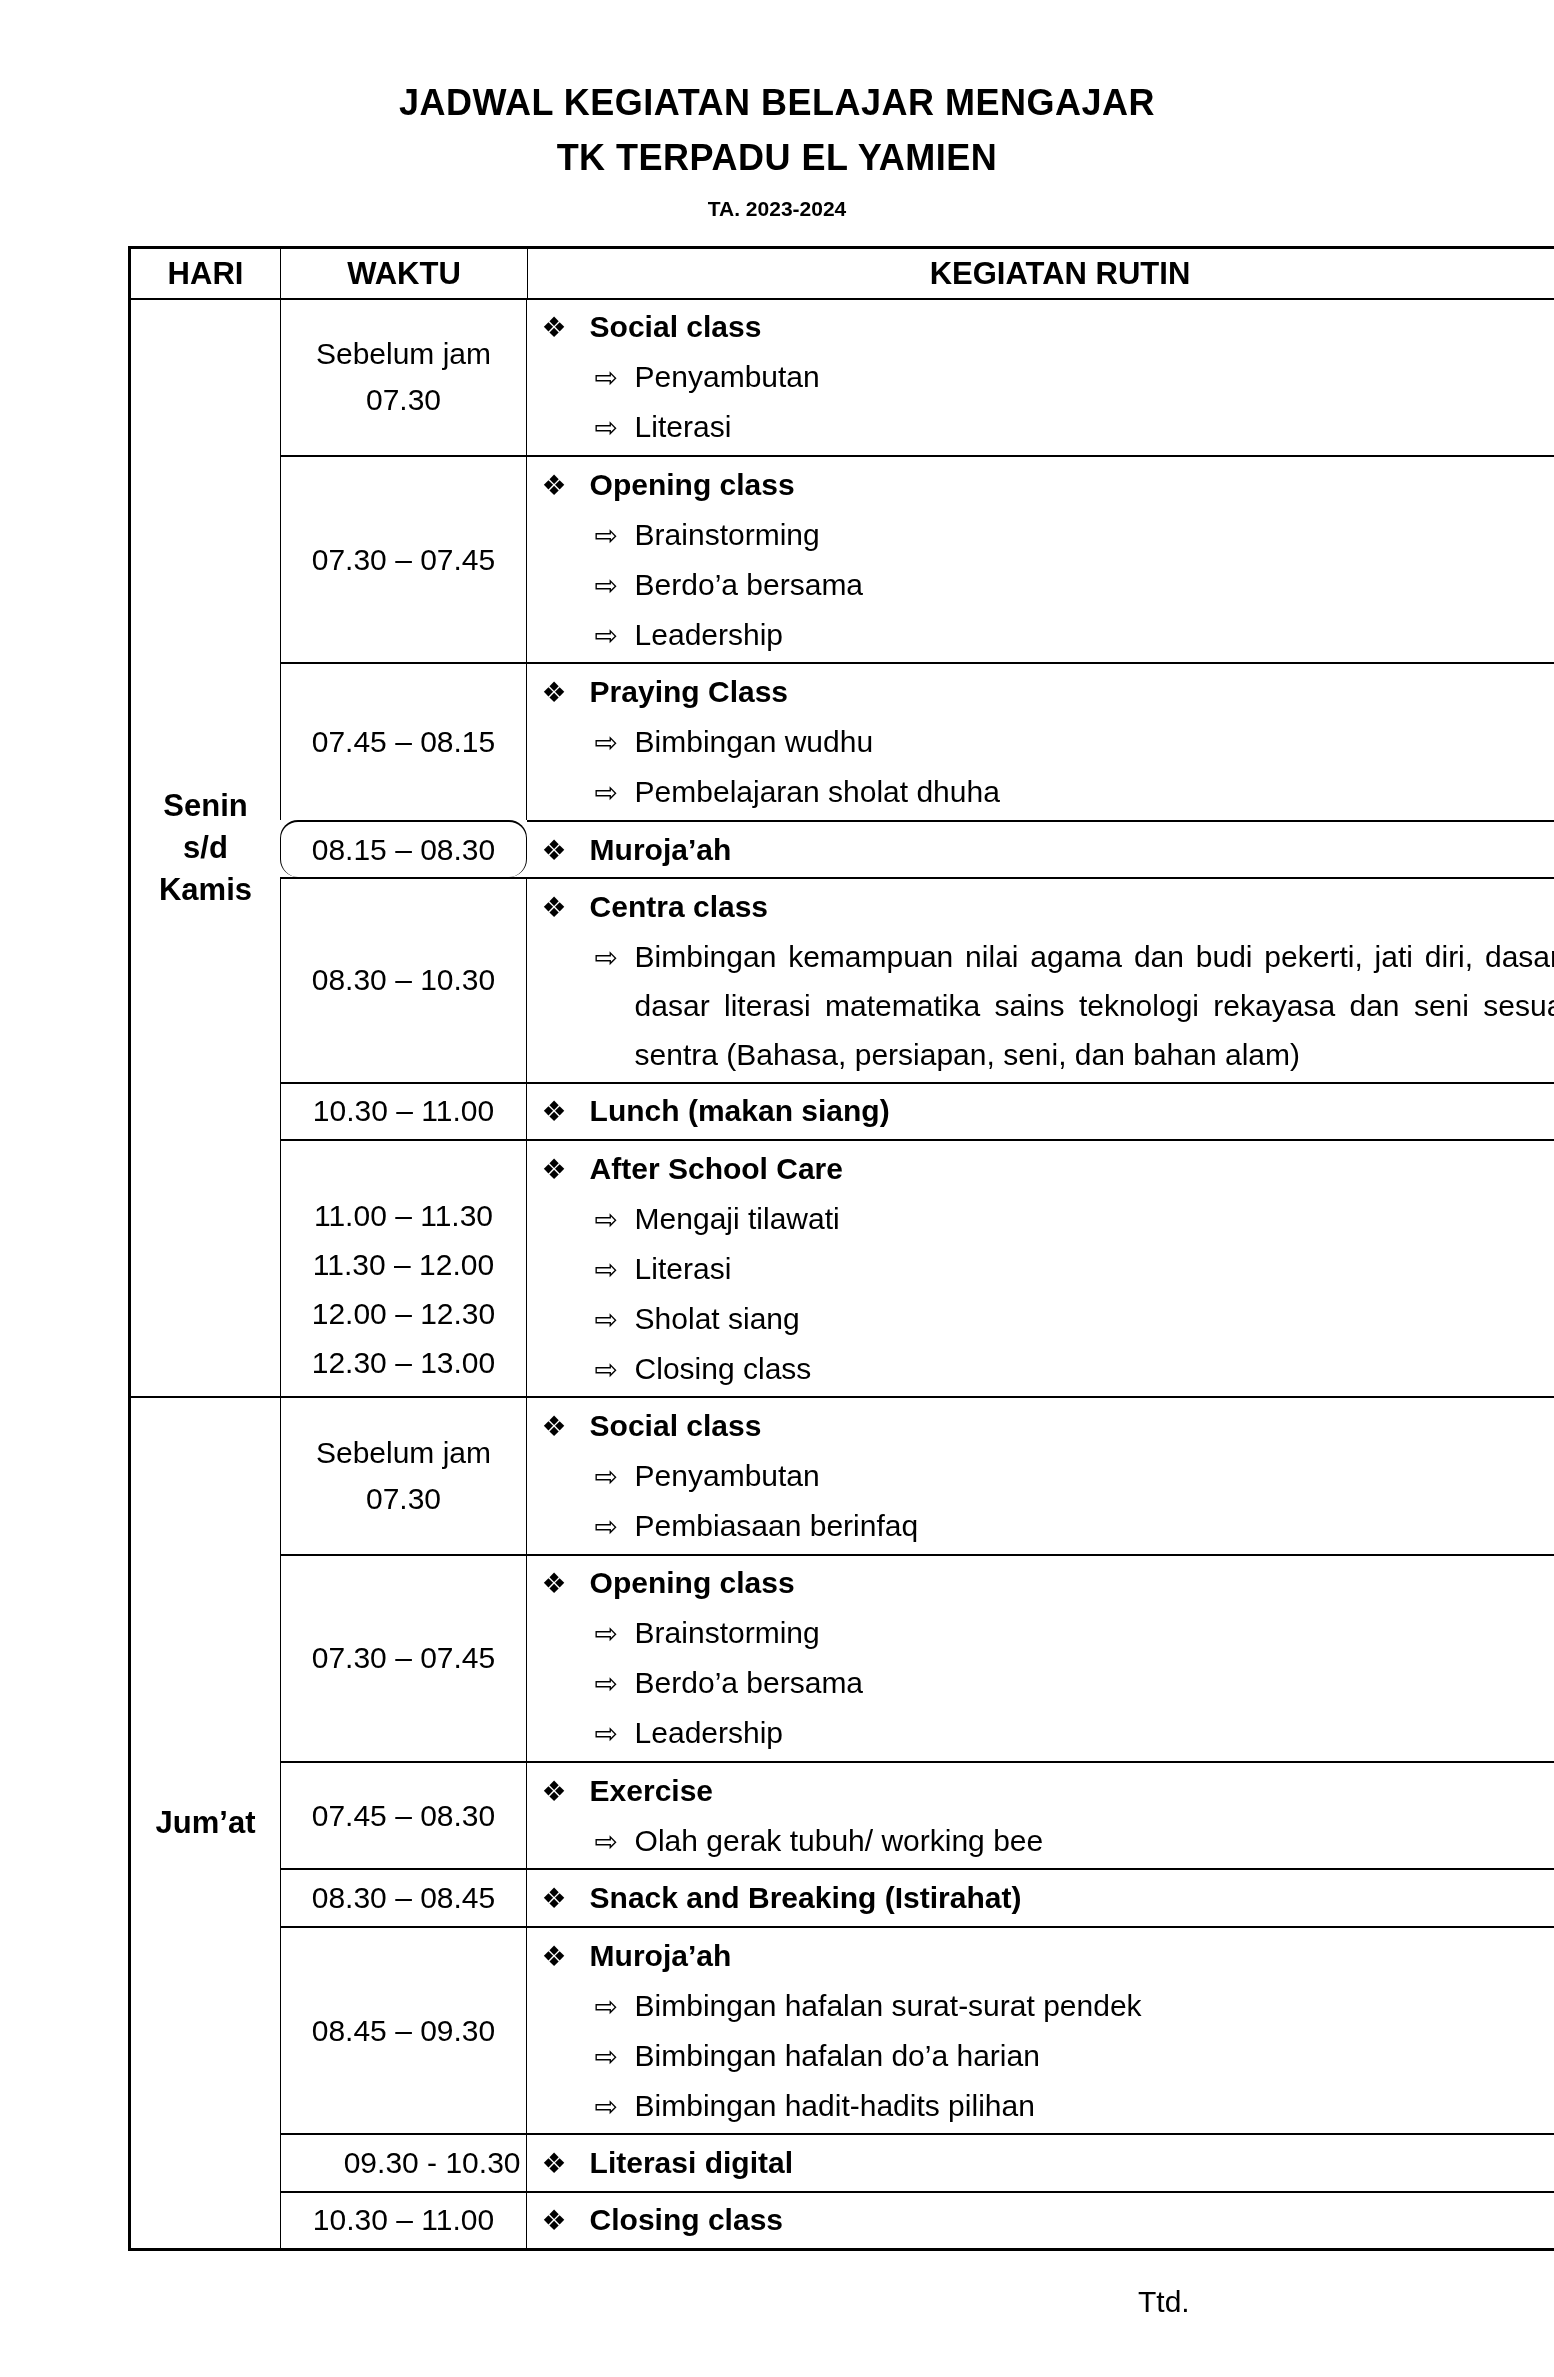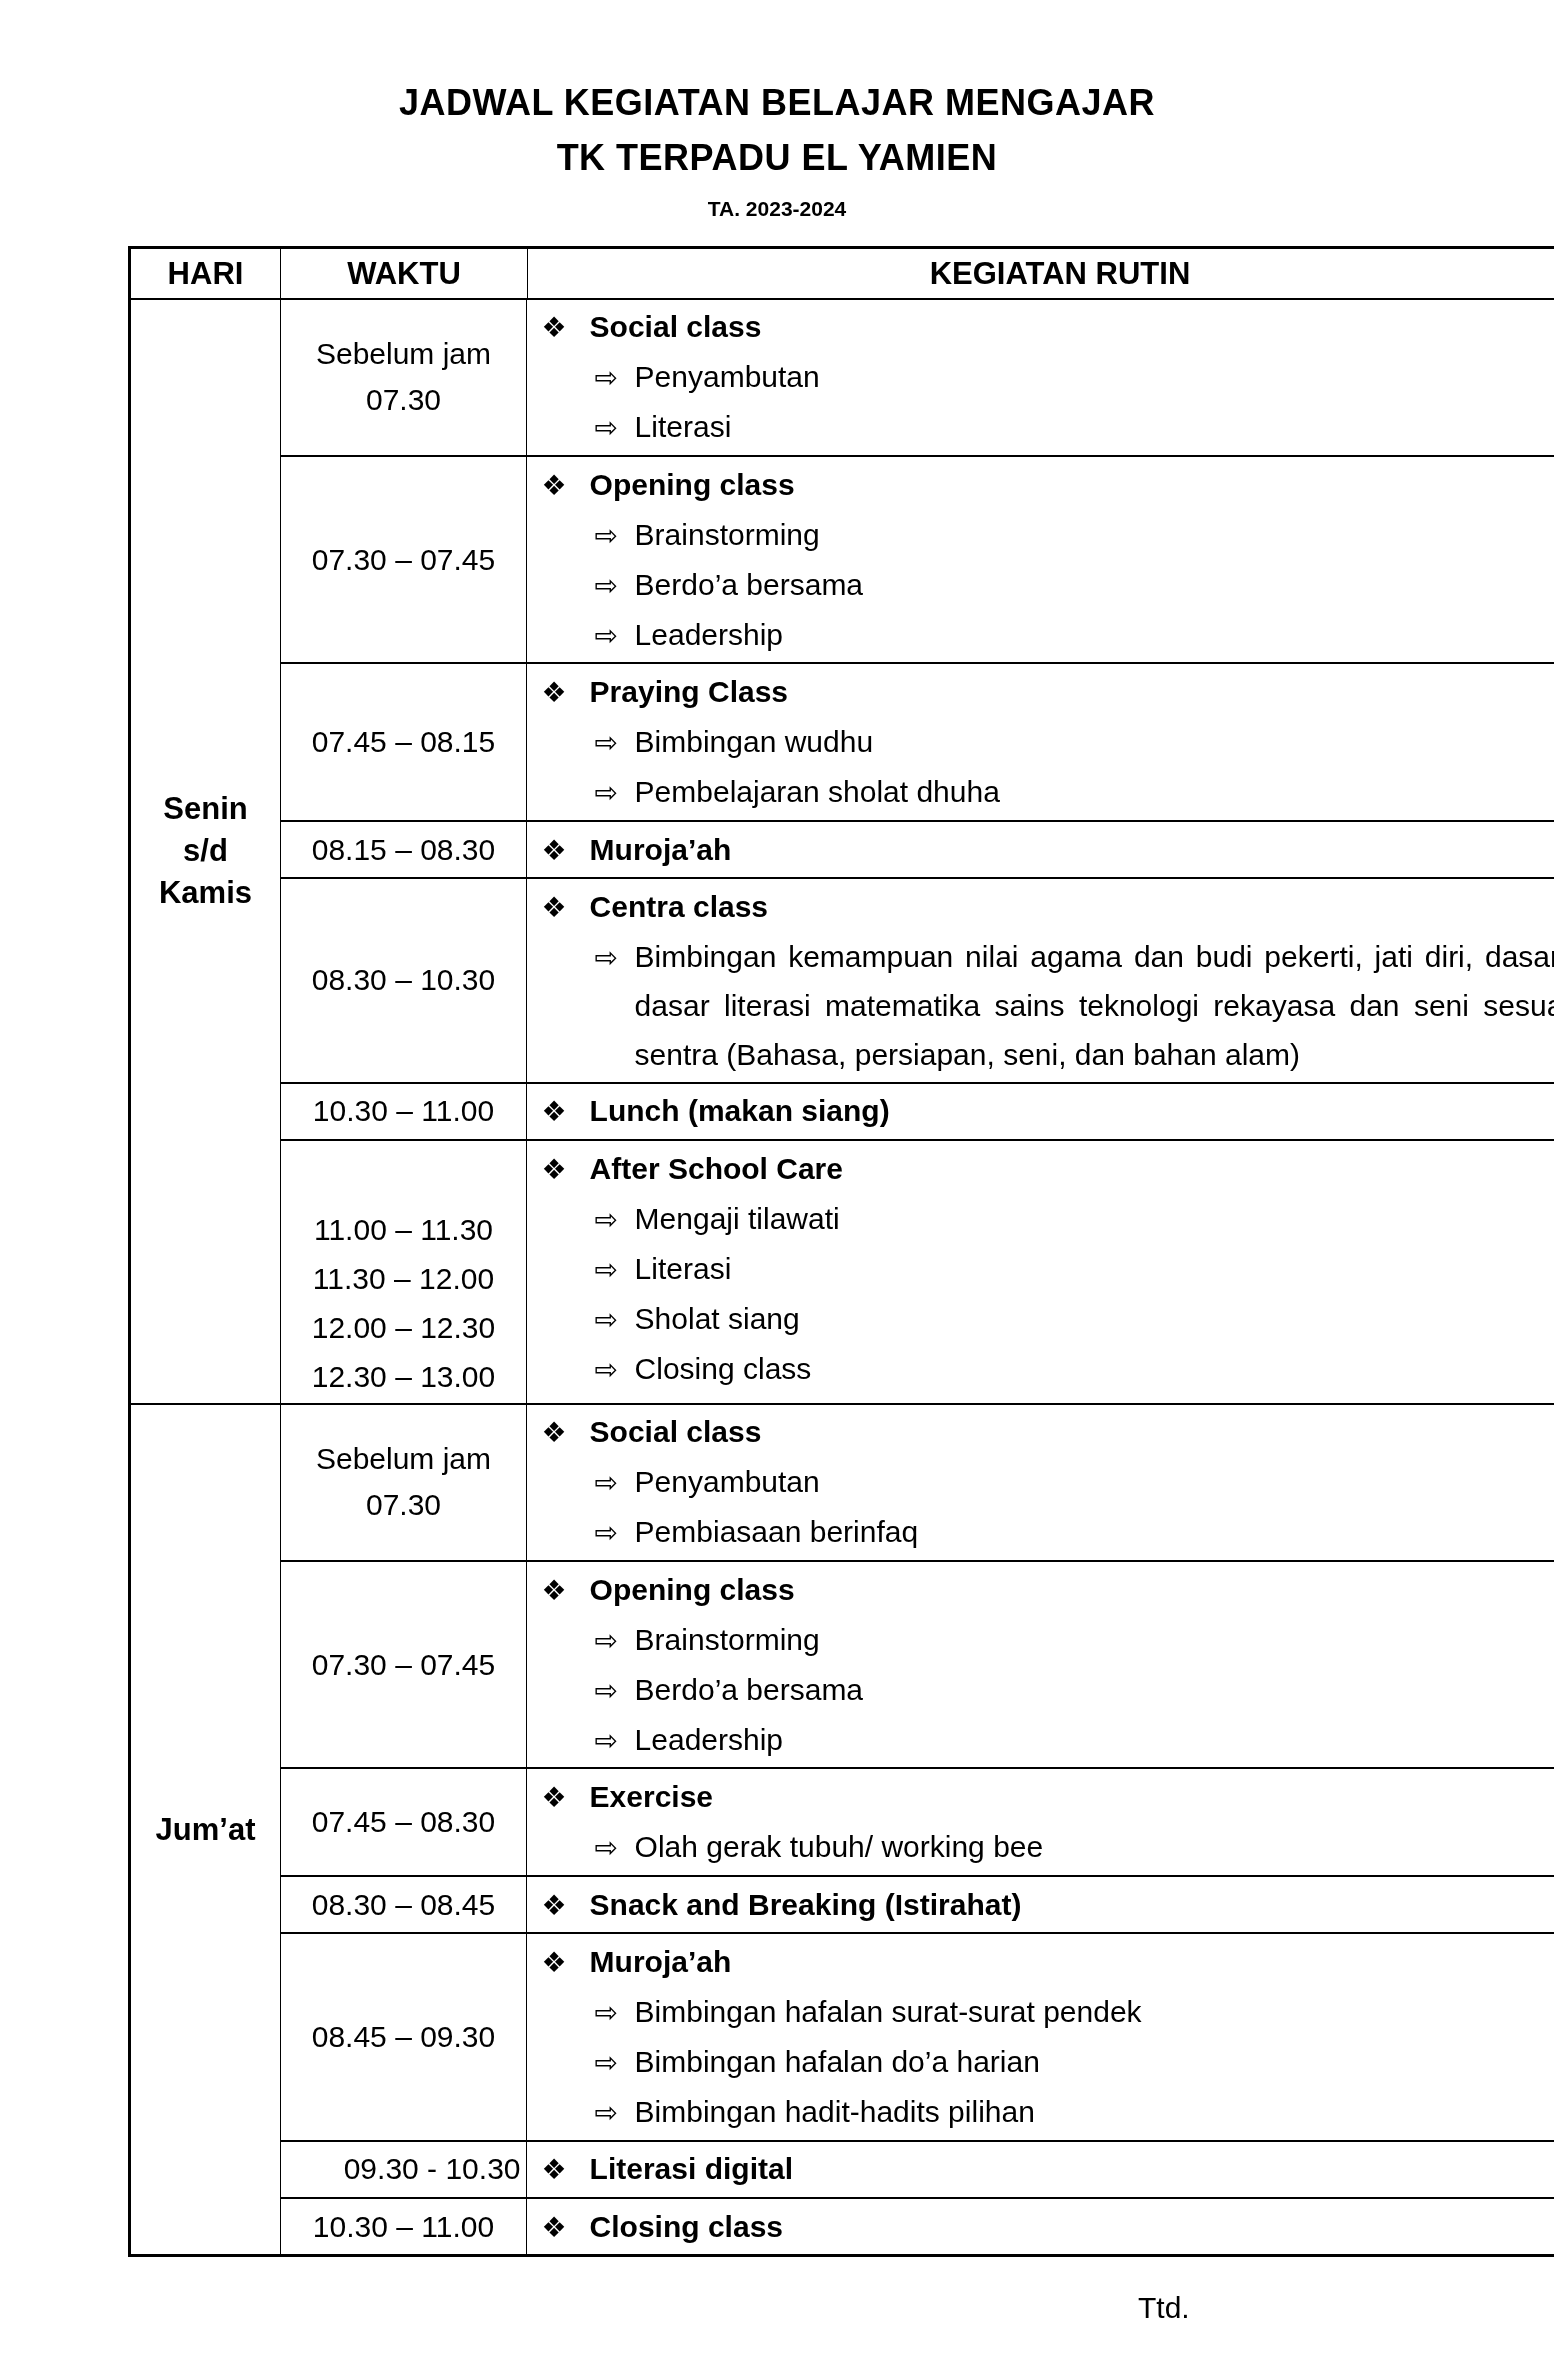--- a/index.html
+++ b/index.html
@@ -71,21 +71,21 @@
     justify-content: center;
     align-items: center;
     font-size: 30px;
     line-height: 46px;
     text-align: center;
     padding: 1.8px 5.5px;
   }
   .time-cell.aligned {
     justify-content: flex-start;
     line-height: 49px;
-    padding-top: 15px;
+    padding-top: 1px;
   }
   .time-spacer { height: 49px; width: 100%; }
   .activity-cell {
     grid-column: 3;
     padding: 2.7px 22px 2.7px 14.6px;
     font-size: 30px;
   }
   .rt { border-top: 2.7px solid #000; }
 
   .heading-line {
@@ -194,21 +194,21 @@
             </div>
             <div class="item-line">
               <div class="arrow">⇨</div>
               <div class="item-text">Bimbingan wudhu</div>
             </div>
             <div class="item-line">
               <div class="arrow">⇨</div>
               <div class="item-text">Pembelajaran sholat dhuha</div>
             </div>
           </div>
-          <div class="time-cell rt" style="grid-row: 4;">
+          <div class="time-cell rt" style="grid-row: 4; border-radius: 18px;">
             <div>08.15 – 08.30</div>
           </div>
           <div class="activity-cell rt" style="grid-row: 4;">
             <div class="heading-line">
               <div class="bullet">❖</div>
               <div>Muroja’ah</div>
             </div>
           </div>
           <div class="time-cell rt" style="grid-row: 5;">
             <div>08.30 – 10.30</div>

